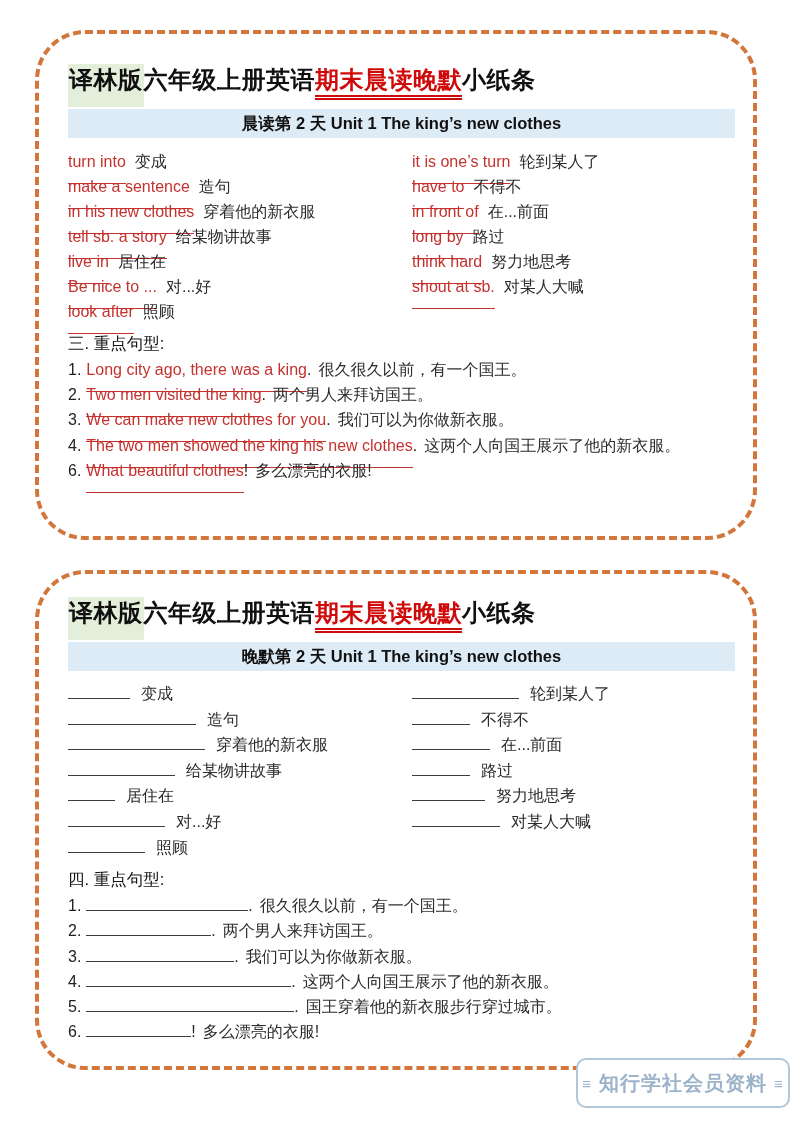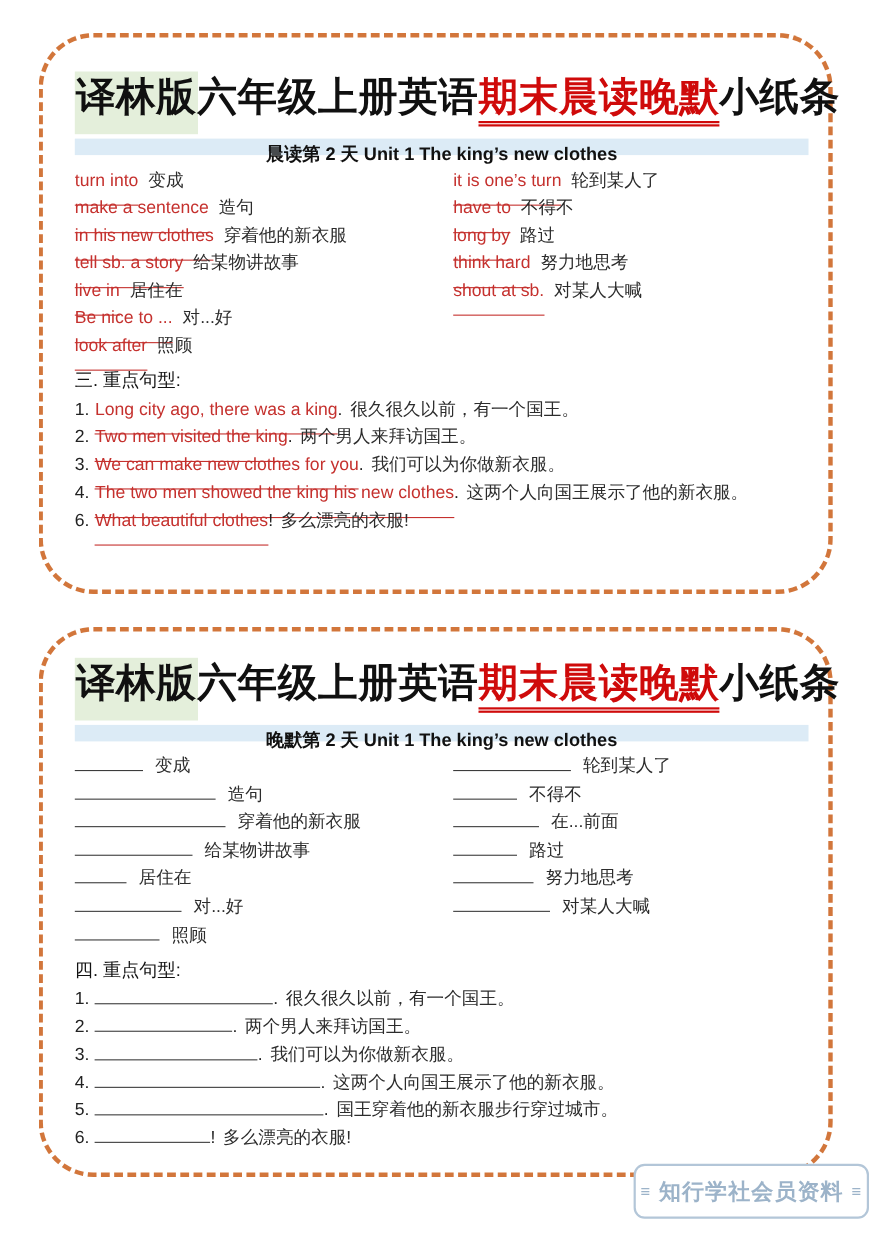--- a/index.html
+++ b/index.html
@@ -9,29 +9,29 @@
   }
   .card{
     position:absolute;left:35px;width:722px;box-sizing:border-box;
     border:4px dashed #d2763b;border-radius:50px;background:#fff;
     padding:0 14px 0 29px;
   }
   #card1{top:30px;height:510px;}
   #card2{top:570px;height:500px;}
 
   .title{
-    text-align:left;font-weight:bold;font-size:36px;color:#101010;
+    text-align:left;font-weight:bold;font-size:24px;color:#101010;
     margin-top:30px;white-space:nowrap;letter-spacing:0.5px;
   }
   #card2 .title{margin-top:23px;}
   .hl{background:#e4efdb;padding:2px 1px 14px 1px;}
   .tred{color:#cf0a0a;border-bottom:5px double #cf0a0a;padding-bottom:2px;}
 
   .banner{
-    background:#dcebf6;height:15px;line-height:29px;text-align:center;
+    background:#dcebf6;height:29px;line-height:29px;text-align:center;
     font-weight:bold;font-size:16.5px;color:#111;margin-top:13px;margin-right:4px;
   }
 
   .phrases{display:flex;margin-top:11px;font-size:16px;}
   .pcol{line-height:25px;white-space:nowrap;}
   .pcol.left{width:344px;flex:0 0 344px;}
   .pcol.right{flex:1;}
   .en{color:#c5312e;border-bottom:1.5px solid #c5312e;padding-bottom:13px;}
   .zh{color:#2c2c2c;margin-left:9px;}
 
@@ -77,20 +77,21 @@
       <div><span class="en">make a sentence</span><span class="zh">造句</span></div>
       <div><span class="en">in his new clothes</span><span class="zh">穿着他的新衣服</span></div>
       <div><span class="en">tell sb. a story</span><span class="zh">给某物讲故事</span></div>
       <div><span class="en">live in</span><span class="zh">居住在</span></div>
       <div><span class="en">Be nice to ...</span><span class="zh">对...好</span></div>
       <div><span class="en">look after</span><span class="zh">照顾</span></div>
     </div>
     <div class="pcol right">
       <div><span class="en">it is one’s turn</span><span class="zh">轮到某人了</span></div>
       <div><span class="en">have to</span><span class="zh">不得不</span></div>
+      <div><span class="en">in front of</span><span class="zh">在...前面</span></div>
       <div><span class="en">long by</span><span class="zh">路过</span></div>
       <div><span class="en">think hard</span><span class="zh">努力地思考</span></div>
       <div><span class="en">shout at sb.</span><span class="zh">对某人大喊</span></div>
     </div>
   </div>
 
   <div class="sec">三. 重点句型:</div>
 
   <div class="sents">
     <div class="srow"><span class="num">1.</span><span class="en">Long city ago, there was a king</span><span class="sep">.</span><span class="szh">很久很久以前，有一个国王。</span></div>

